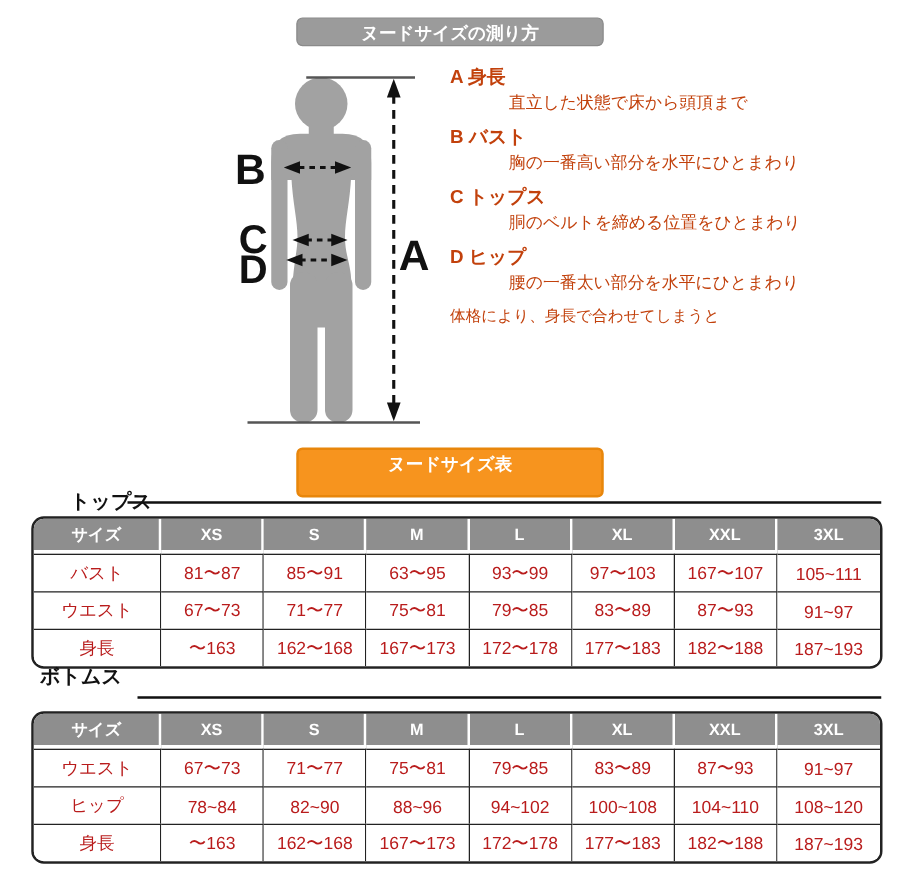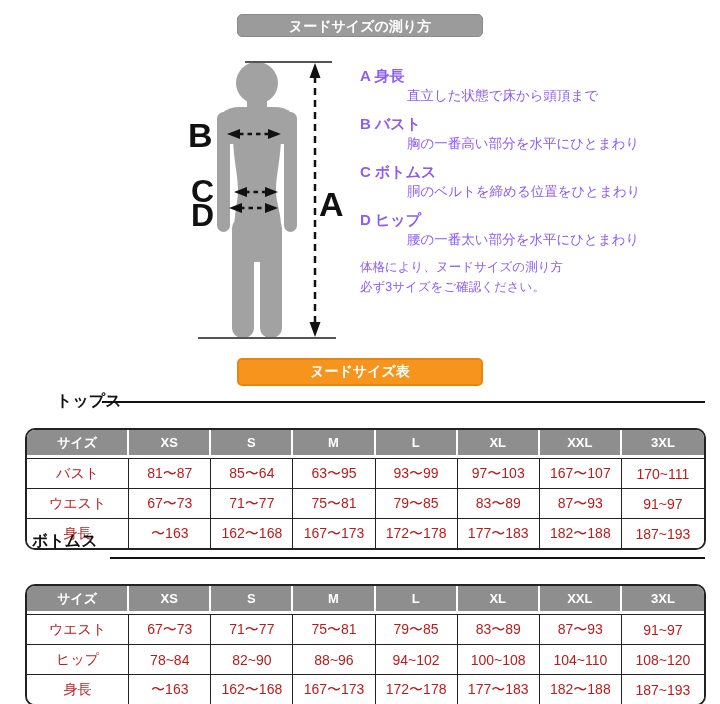--- a/index.html
+++ b/index.html
@@ -4,40 +4,40 @@
 <style>
   * { margin:0; padding:0; box-sizing:border-box; }
   body { background:#fff; font-family:"Liberation Sans","DejaVu Sans",sans-serif; }
   .page { position:relative; width:720px; height:704px; background:#fff; overflow:hidden; }
 
   
   .banner { position:absolute; left:237px; width:246px; text-align:center;
             font-weight:bold; color:#fff; border-radius:5px; }
   .banner-gray { top:14px; height:23px; line-height:23px; font-size:14px;
                  background:#9b9b9b; border:1px solid #8a8a8a;text-align:center; }
-  .banner-orange { top:358px; height:28px; line-height:22px; font-size:14px;
+  .banner-orange { top:358px; height:40px; line-height:22px; font-size:14px;
                    background:#f7941e; border:2px solid #e8860b; }
 
   
   .figure-wrap { position:absolute; left:170px; top:50px; width:290px; height:300px; }
   svg text { font-family:"Liberation Sans","DejaVu Sans",sans-serif; font-weight:bold; fill:#111; }
 
   
-  .desc-col { position:absolute; left:360px; top:66px; width:330px; color:#8b5cf6; }
+  .desc-col { position:absolute; left:360px; top:52px; width:330px; color:#c2410c; }
   .m-title { font-size:15px; font-weight:bold; line-height:20px; }
   .m-desc  { font-size:13.5px; line-height:19px; margin-bottom:9px;margin-left:47px; }
   .note    { font-size:12.5px; line-height:18px; margin-top:2px; }
 
   
   .section-label { position:absolute; left:32px; font-size:16px; font-weight:bold; color:#111; }
   .section-rule  { position:absolute; height:2px; background:#111; }
 
   
   .size-table { position:absolute; left:25px; width:681px; border:2.5px solid #222;
-                border-radius:10px; overflow:hidden; background:#fff;margin-top:15px; }
+                border-radius:10px; overflow:hidden; background:#fff; }
   .size-table table { width:100%; border-collapse:separate; border-spacing:0; table-layout:fixed; }
   .size-table th { background:#8e8e8e; color:#fff; font-size:13px; font-weight:bold;
                    height:28px; text-align:center; border-bottom:3px solid #fff;
                    border-right:2px solid #fff; }
   .size-table th:last-child { border-right:none; }
   .size-table td { height:30px; font-size:14px; color:#b91c1c; text-align:center;
                    border-top:1.5px solid #222; border-right:1.5px solid #222; background:#fff; }
   .size-table td:last-child { border-right:none; }
 </style>
 </head>
@@ -86,26 +86,25 @@
       <text x="21" y="176" font-size="32">D</text>
       <text x="149" y="166" font-size="34">A</text>
     </svg>
   </div>
 
   <div class="desc-col">
     <div class="m-title">A 身長</div>
     <div class="m-desc">直立した状態で床から頭頂まで</div>
     <div class="m-title">B バスト</div>
     <div class="m-desc">胸の一番高い部分を水平にひとまわり</div>
-    <div class="m-title">C ボトムス</div>
+    <div class="m-title">C トップス</div>
     <div class="m-desc">胴のベルトを締める位置をひとまわり</div>
     <div class="m-title">D ヒップ</div>
     <div class="m-desc">腰の一番太い部分を水平にひとまわり</div>
-    <div class="note">体格により、ヌードサイズの測り方</div>
-    <div class="note">必ず3サイズをご確認ください。</div>
+    <div class="note">体格により、身長で合わせてしまうと</div>
   </div>
 
   <div class="banner banner-orange">ヌードサイズ表</div>
 
   <div class="section-label" style="top:391px;margin-left:24px;">トップス</div>
   <div class="section-rule" style="left:102px; right:15px; top:401px;"></div>
   <div class="size-table" style="top:413px;">
     <table>
       <colgroup>
           <col style="width:15.1%">
@@ -126,26 +125,26 @@
             <th>L</th>
             <th>XL</th>
             <th>XXL</th>
             <th>3XL</th>
           </tr>
         </thead>
       <tbody>
           <tr>
             <td>バスト</td>
             <td>81〜87</td>
-            <td>85〜64</td>
+            <td>85〜91</td>
             <td>63〜95</td>
             <td>93〜99</td>
             <td>97〜103</td>
             <td>167〜107</td>
-            <td>170~111</td>
+            <td>105~111</td>
           </tr>
           <tr>
             <td>ウエスト</td>
             <td>67〜73</td>
             <td>71〜77</td>
             <td>75〜81</td>
             <td>79〜85</td>
             <td>83〜89</td>
             <td>87〜93</td>
             <td>91~97</td>

